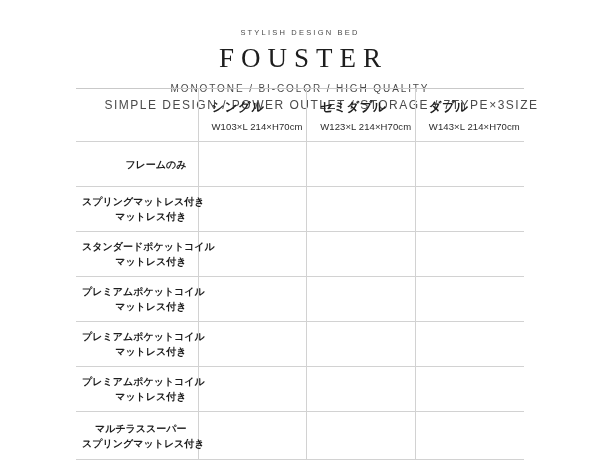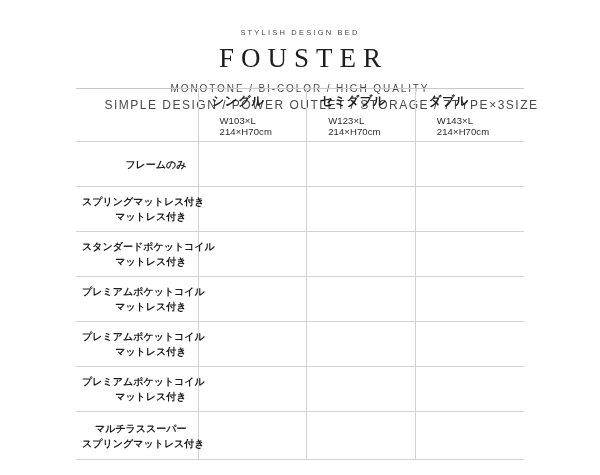--- a/index.html
+++ b/index.html
@@ -109,21 +109,20 @@
     font-weight: bold;
     color: #1d1d1d;
     letter-spacing: 0.4px;
     margin-bottom: 5px;
   }
   .size-dim {
     display: block;
     font-size: 9.5px;
     color: #2b2b2b;
     letter-spacing: 0.1px;
-    margin-left: 8px;
   }
 
   tbody td.row-label {
     height: 44px;
     text-align: right;
     padding: 0 11px 0 6px;
     font-size: 10px;
     line-height: 1.5;
     font-weight: bold;
     color: #1d1d1d;

